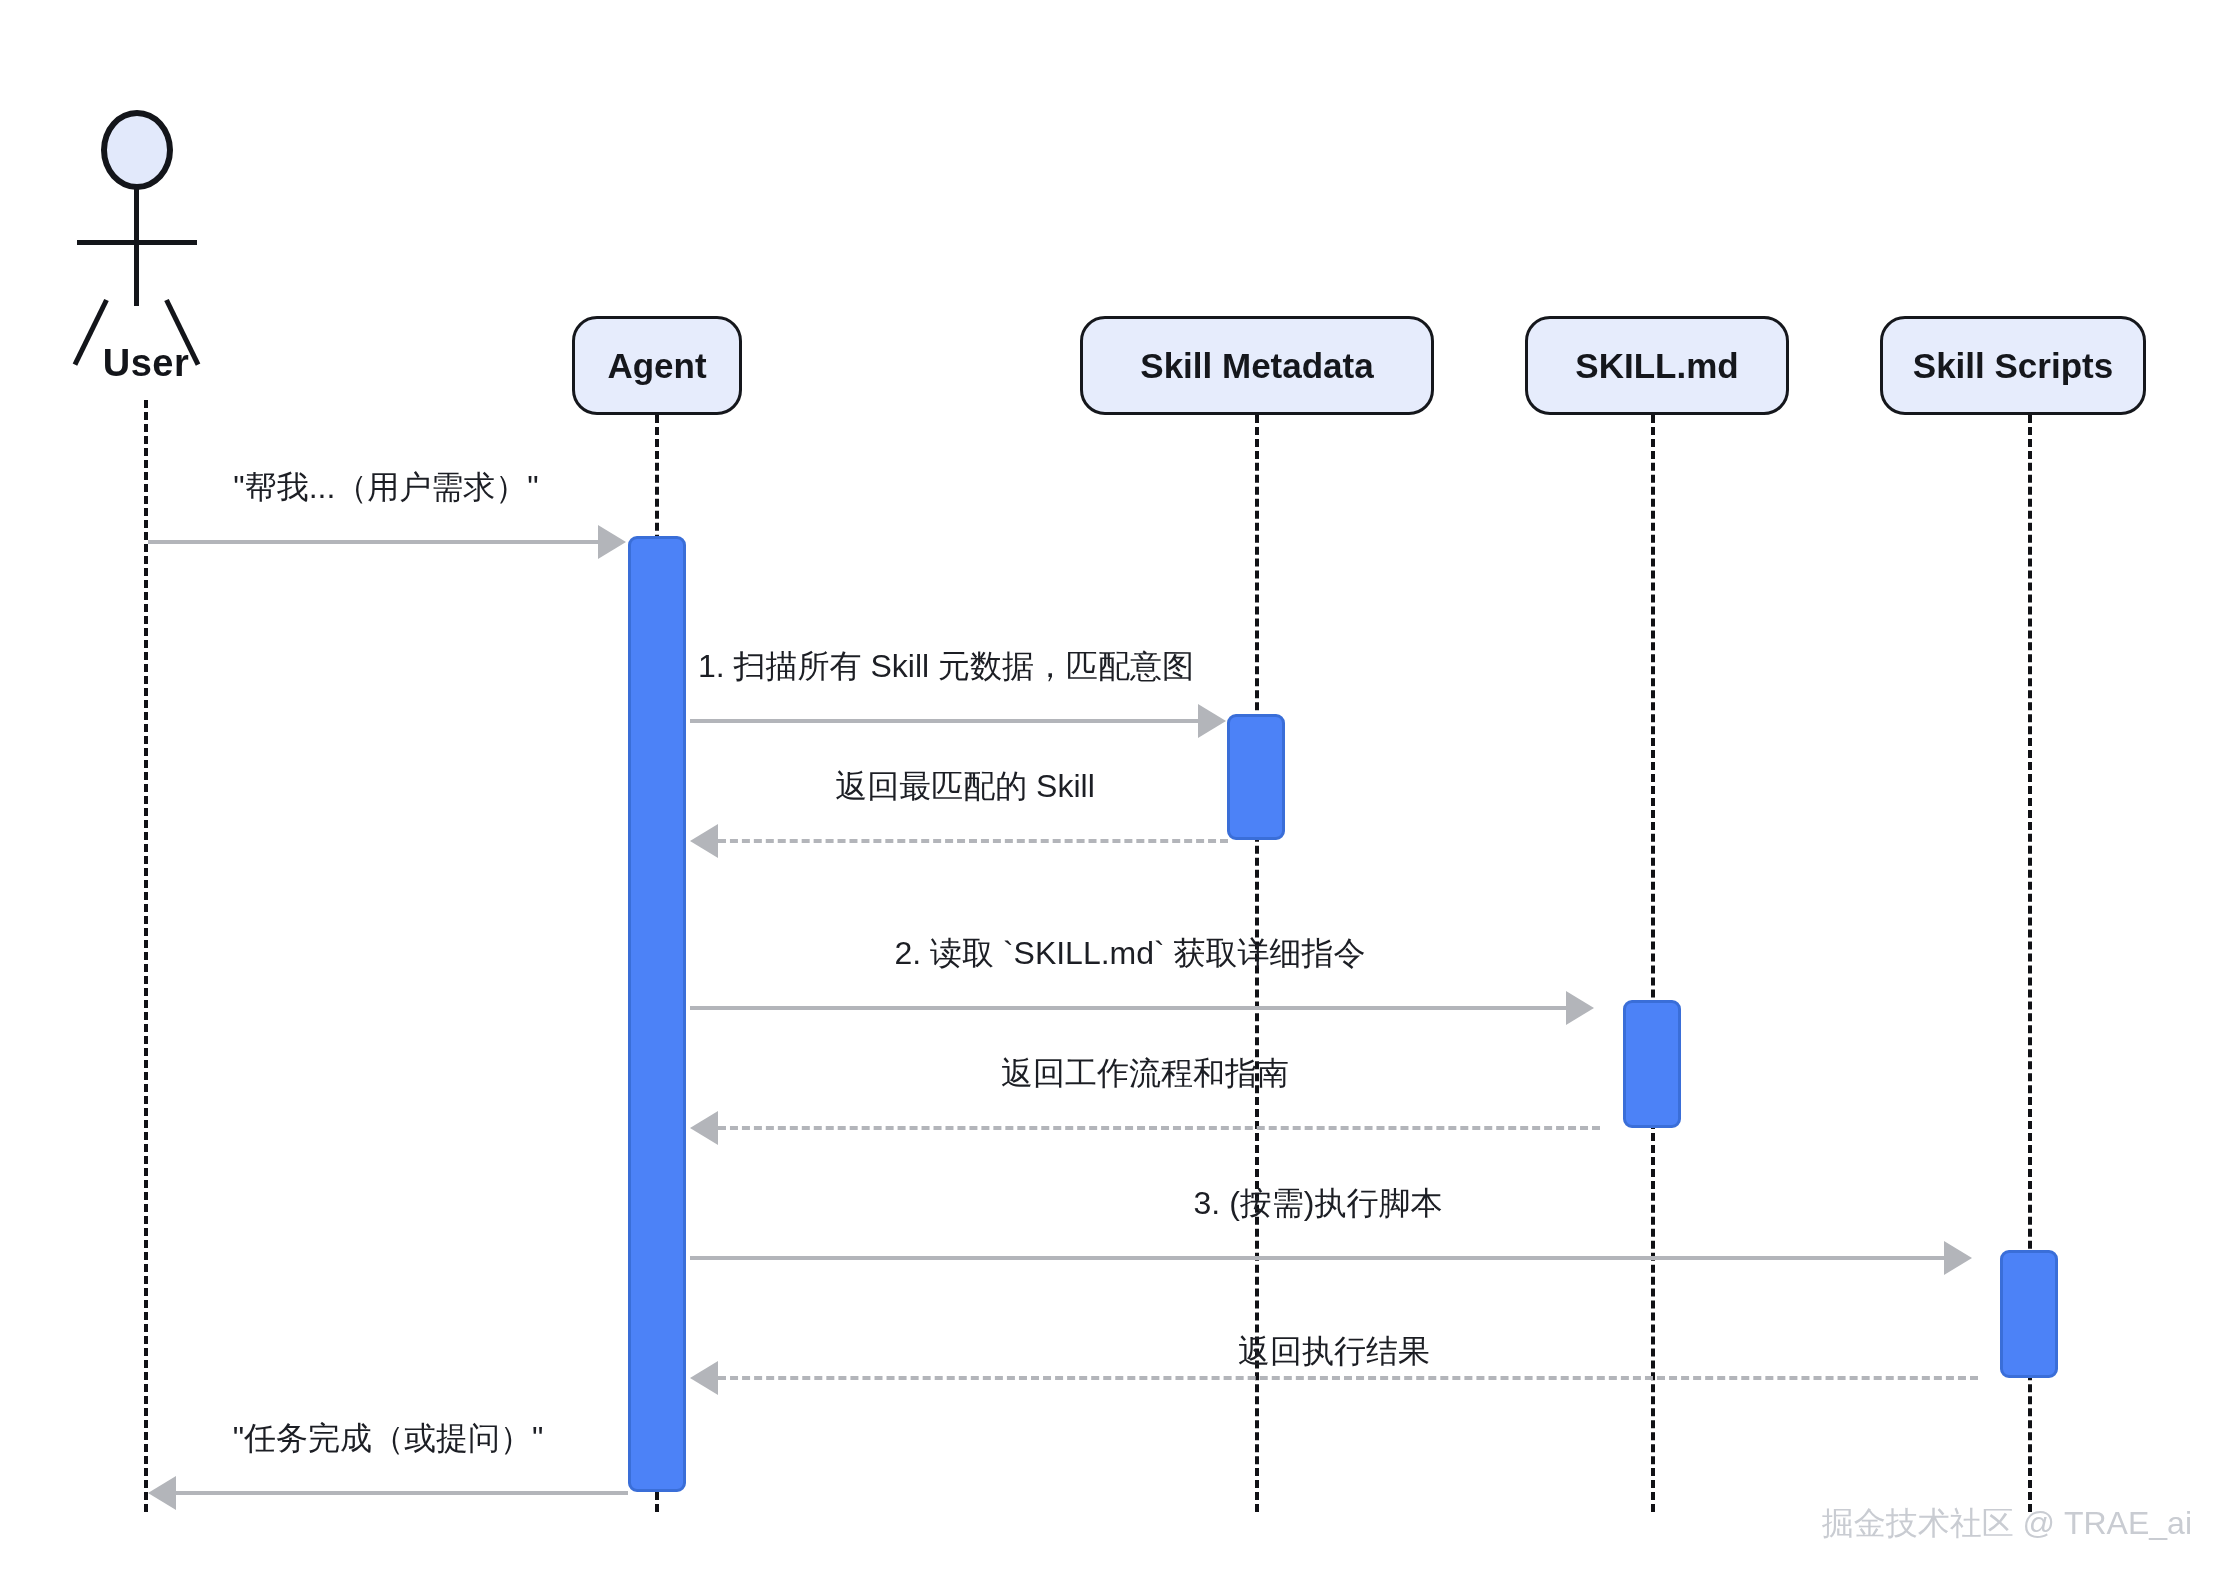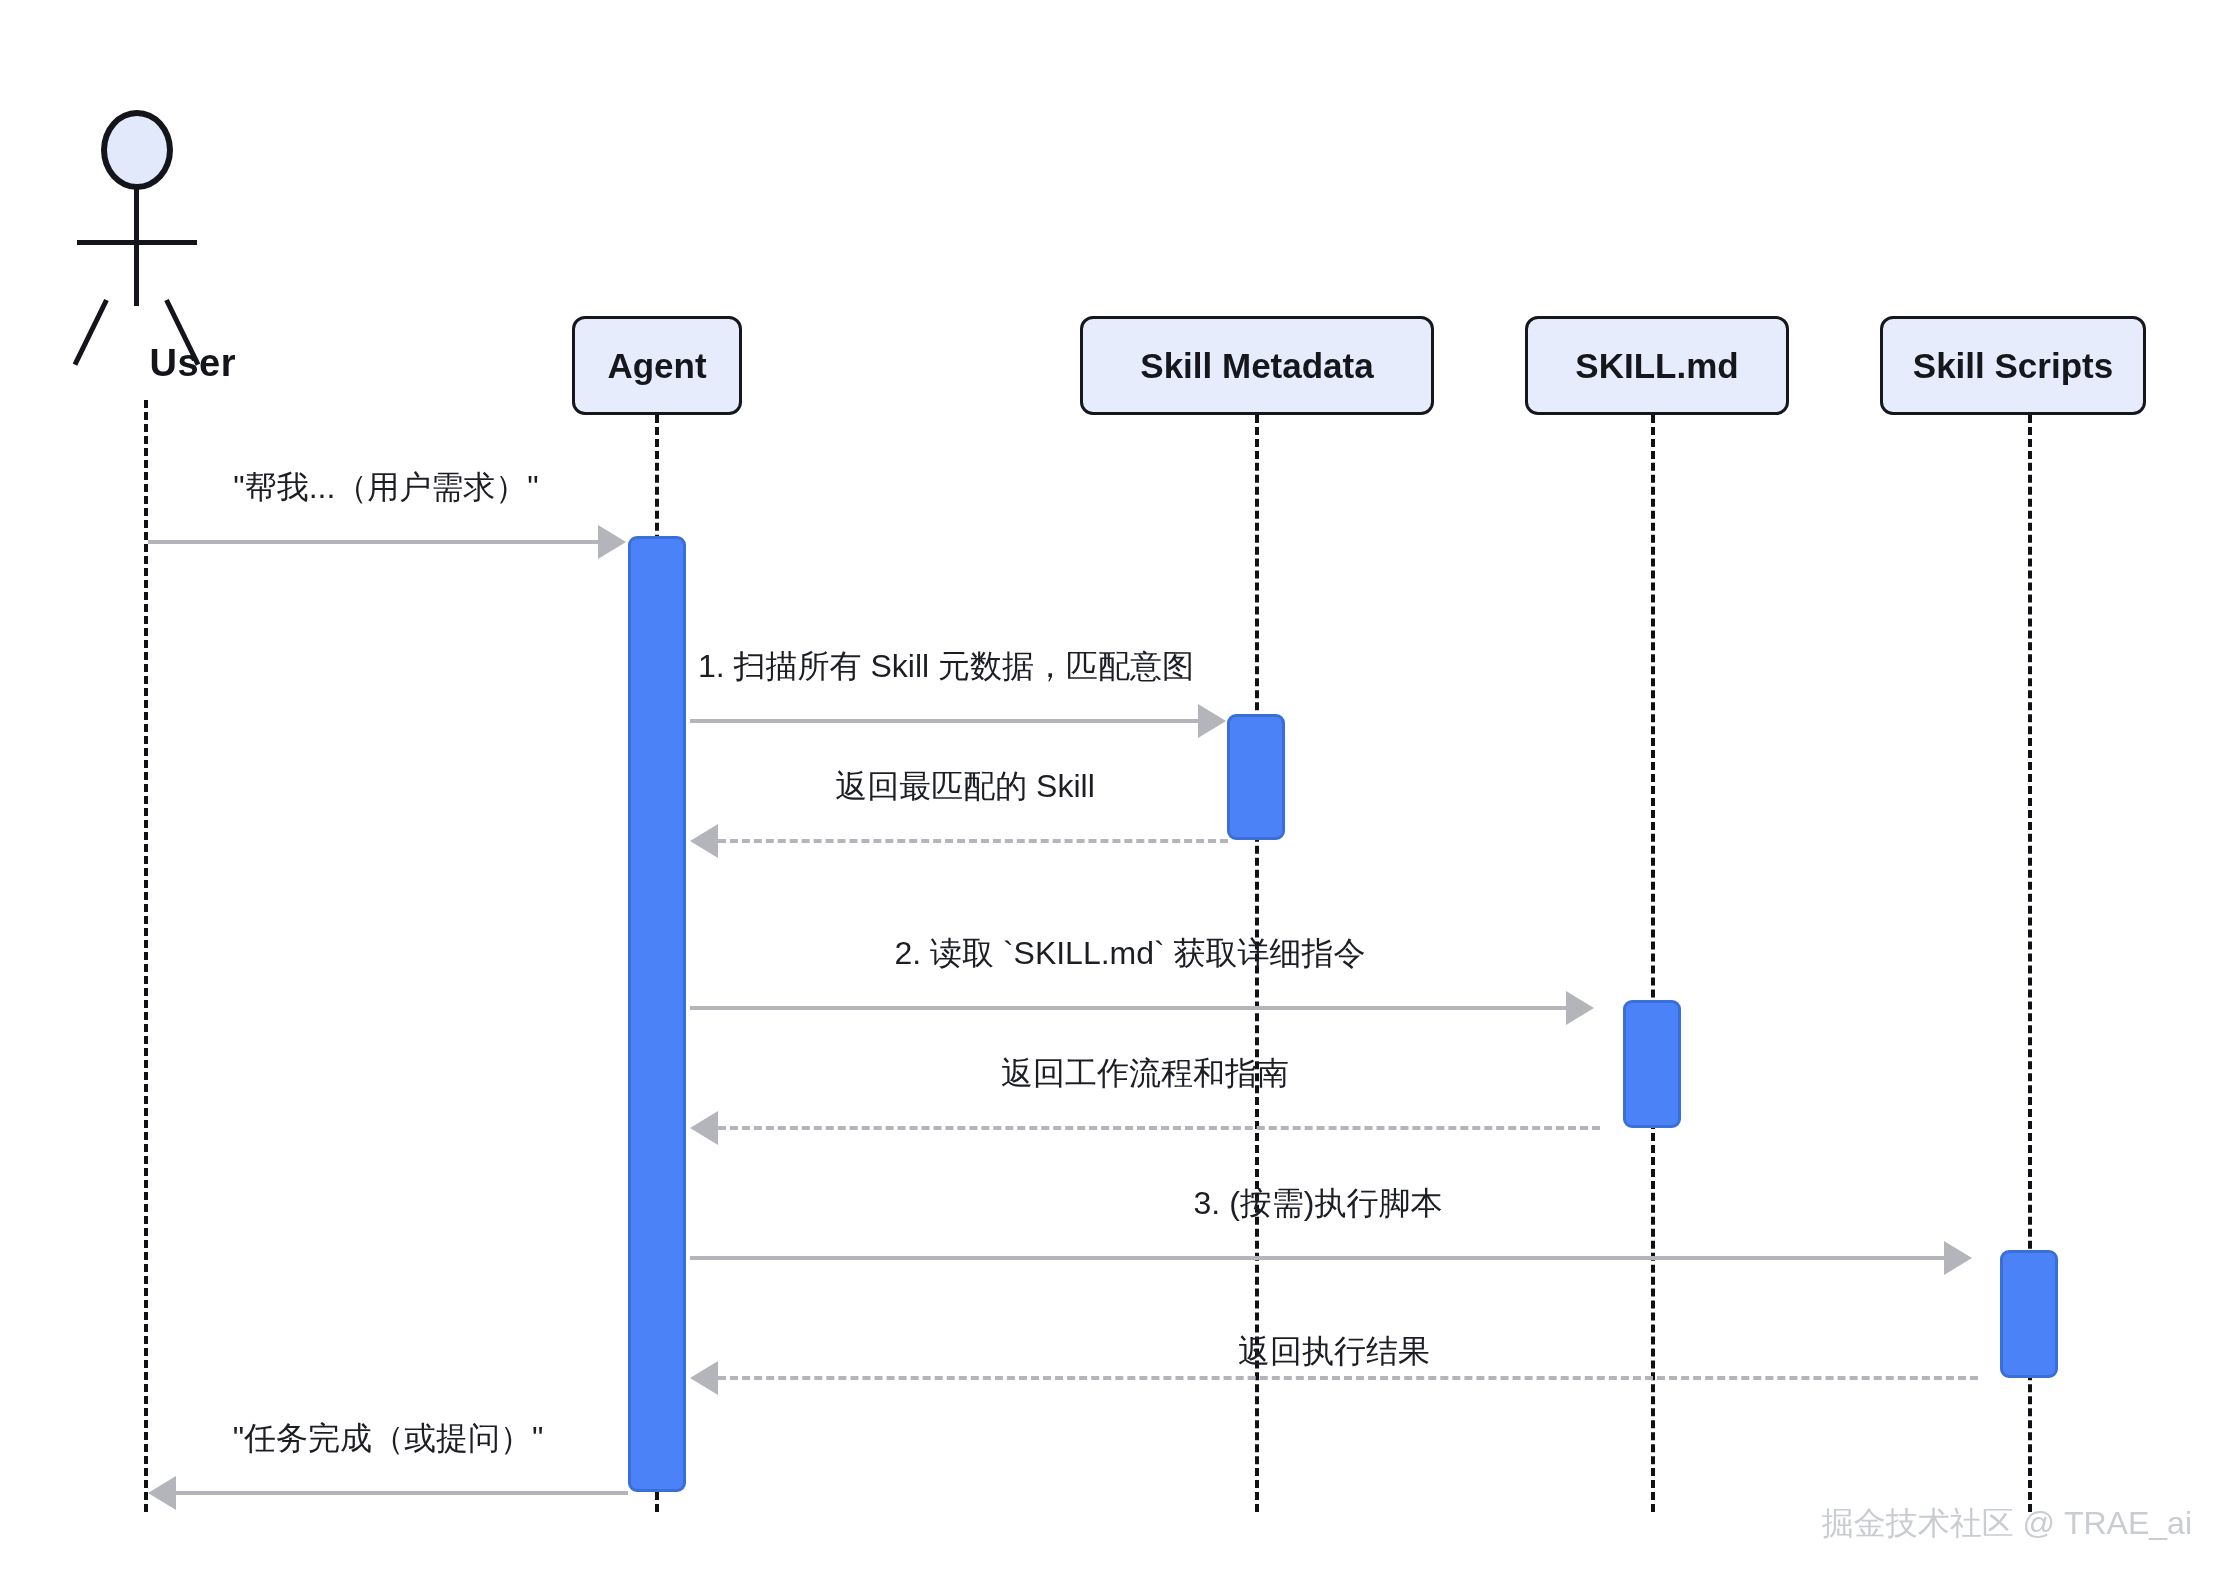--- a/index.html
+++ b/index.html
@@ -71,35 +71,35 @@
     height: 72px;
     background: #13151a;
     transform-origin: top center;
     transform: rotate(-26deg);
   }
   .actor-label {
     position: absolute;
     left: 0;
     top: 232px;
     width: 180px;
-    text-align: right;
+    text-align: center;
     font-size: 38px;
     font-weight: bold;
     color: #13151a;
     letter-spacing: 0.5px;
   }
 
   
   .pbox {
     position: absolute;
     box-sizing: border-box;
     height: 99px;
     background: #e6ecfc;
     border: 3px solid #15171c;
-    border-radius: 13px;
+    border-radius: 25px;
     display: flex;
     align-items: center;
     justify-content: center;
     font-size: 35px;
     font-weight: bold;
     color: #15171c;
     white-space: nowrap;
   }
 
   

